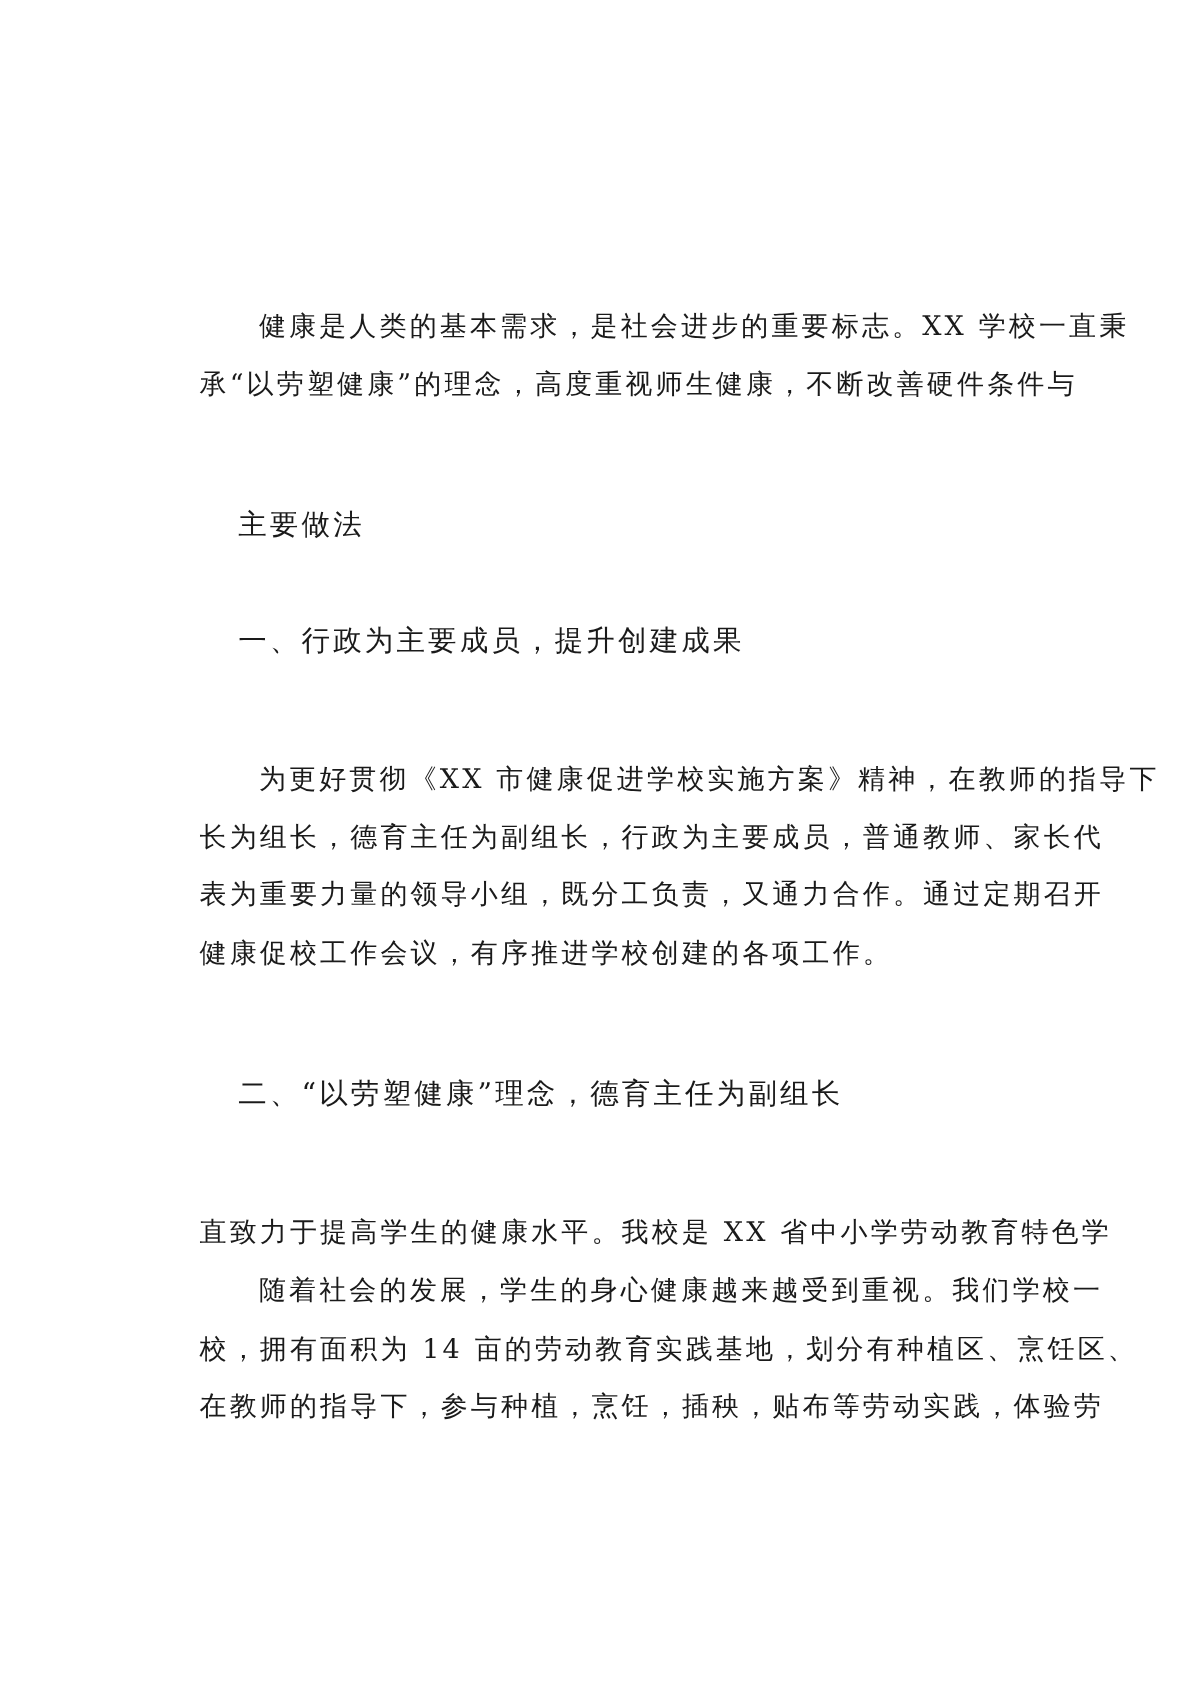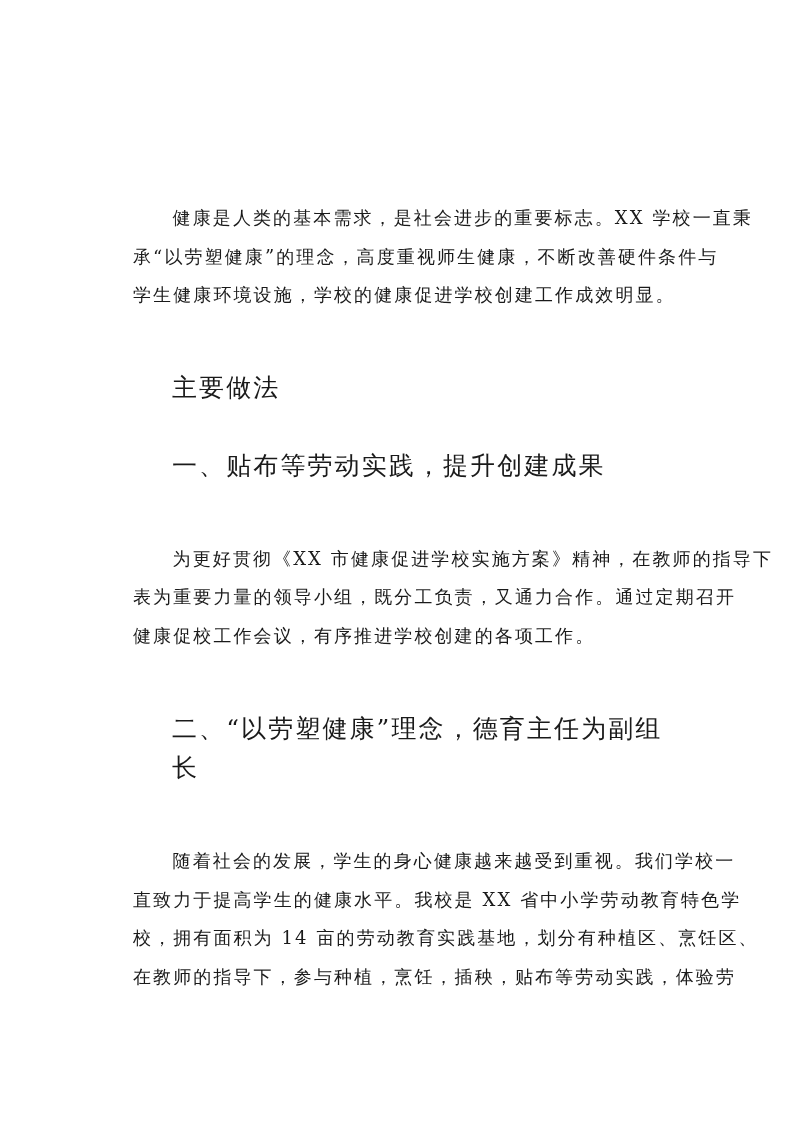--- a/index.html
+++ b/index.html
@@ -26,64 +26,64 @@
     line-height: 38.6px;
     letter-spacing: 2.1px;
     margin: 16px;
     text-align: justify;
     text-align-last: left;
     white-space: normal;
     word-break: break-all;
   }
   .gap { height: 38.6px; }
   .heading {
-    font-size: 25px;
+    font-size: 19px;
     line-height: 38.6px;
     letter-spacing: 2.1px;
     margin: 0;
     padding-left: 2.2em;
   }
   .line {
     display: block;
     white-space: nowrap;
   }
 </style>
 </head>
 <body>
 
 <div class="page">
 
   <div class="para">
     <span class="line" style="padding-left:2.2em">健康是人类的基本需求，是社会进步的重要标志。XX 学校一直秉</span>
     <span class="line">承“以劳塑健康”的理念，高度重视师生健康，不断改善硬件条件与</span>
-    <span class="line">学生健康环境设施，学校的健康促进学校创建工作成效明显。</span>
   </div>
 
   <div class="gap"></div>
 
   <p class="heading">主要做法</p>
 
   <div class="gap"></div>
 
-  <p class="heading">一、贴布等劳动实践，提升创建成果</p>
+  <p class="heading">一、行政为主要成员，提升创建成果</p>
 
   <div class="gap"></div>
 
   <div class="para">
     <span class="line" style="padding-left:2.2em">为更好贯彻《XX 市健康促进学校实施方案》精神，在教师的指导下</span>
+    <span class="line">长为组长，德育主任为副组长，行政为主要成员，普通教师、家长代</span>
     <span class="line">表为重要力量的领导小组，既分工负责，又通力合作。通过定期召开</span>
     <span class="line">健康促校工作会议，有序推进学校创建的各项工作。</span>
   </div>
 
   <div class="gap"></div>
 
   <p class="heading">二、“以劳塑健康”理念，德育主任为副组长</p>
 
   <div class="gap"></div>
 
   <div class="para">
+    <span class="line">直致力于提高学生的健康水平。我校是 XX 省中小学劳动教育特色学</span>
     <span class="line" style="padding-left:2.2em">随着社会的发展，学生的身心健康越来越受到重视。我们学校一</span>
-    <span class="line">直致力于提高学生的健康水平。我校是 XX 省中小学劳动教育特色学</span>
     <span class="line">校，拥有面积为 14 亩的劳动教育实践基地，划分有种植区、烹饪区、</span>
     <span class="line">在教师的指导下，参与种植，烹饪，插秧，贴布等劳动实践，体验劳</span>
   </div>
 
 </div>
 
 </body></html>

